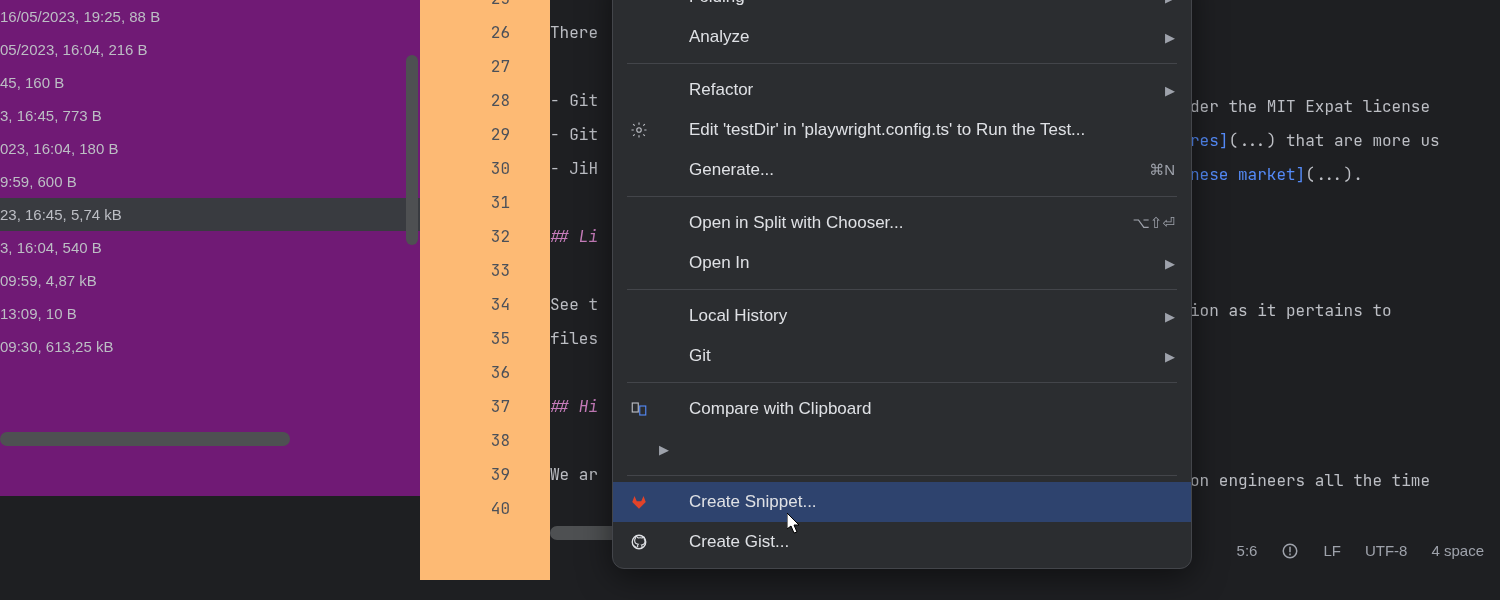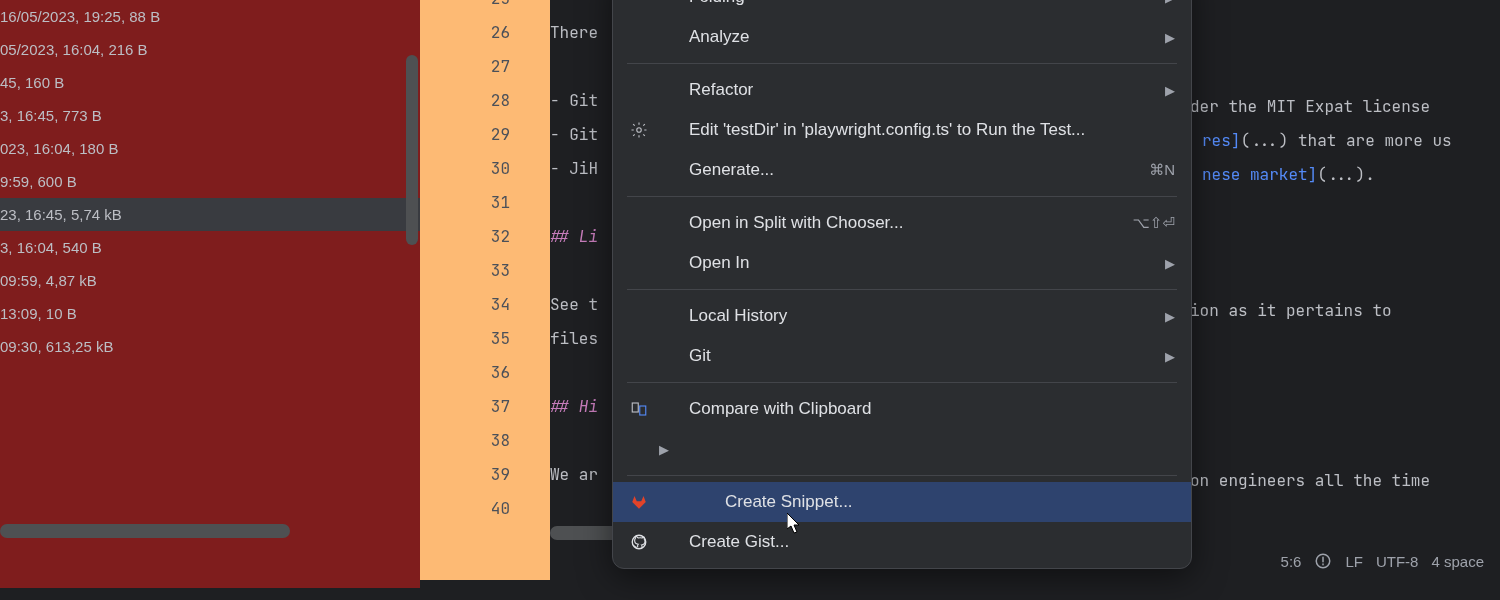--- a/index.html
+++ b/index.html
@@ -10,22 +10,22 @@
       overflow: hidden;
       font-family: -apple-system, BlinkMacSystemFont, "Segoe UI", sans-serif;
       position: relative;
       color: #bcbec4;
     }
     .file-tree {
       position: absolute;
       left: 0;
       top: 0;
       width: 420px;
-      height: 588px;
-      background: #7f1d1d;
+      height: 496px;
+      background: #701a75;
       overflow: hidden;
     }
     .file-item {
       padding: 8px 0 8px 0;
       font-size: 15px;
       color: #bcbec4;
       white-space: nowrap;
     }
     .file-item.selected {
       background: #393b40;
@@ -103,30 +103,30 @@
       width: 320px;
       font-family: "JetBrains Mono", monospace;
       font-size: 16px;
       color: #bcbec4;
     }
     .editor-right-line {
       height: 34px;
       line-height: 34px;
       white-space: nowrap;
     }
-    .link-text { color: #548af7; margin-left: 12px; }
+    .link-text { color: #548af7; }
     .paren { color: #bcbec4; }
     .status-bar {
       position: absolute;
       right: 0;
       bottom: 30px;
       height: 28px;
       display: flex;
-      align-items: flex-end;
-      gap: 13px;
+      align-items: flex-start;
+      gap: 24px;
       padding: 0 16px;
       font-size: 15px;
       color: #9ea2ab;
     }
     .status-item { display: flex; align-items: center; gap: 6px; }
     .context-menu {
       position: absolute;
       left: 612px;
       top: -30px;
       width: 580px;
@@ -141,21 +141,20 @@
       display: flex;
       align-items: center;
       height: 40px;
       padding: 0 16px;
       font-size: 17px;
       color: #dfe1e5;
       cursor: pointer;
     }
     .menu-item.highlighted {
       background: #2e436e;
-      gap: 36px;
     }
     .menu-icon {
       width: 20px;
       height: 20px;
       margin-right: 10px;
       display: flex;
       align-items: center;
       justify-content: center;
     }
     .menu-gap { width: 30px; }

